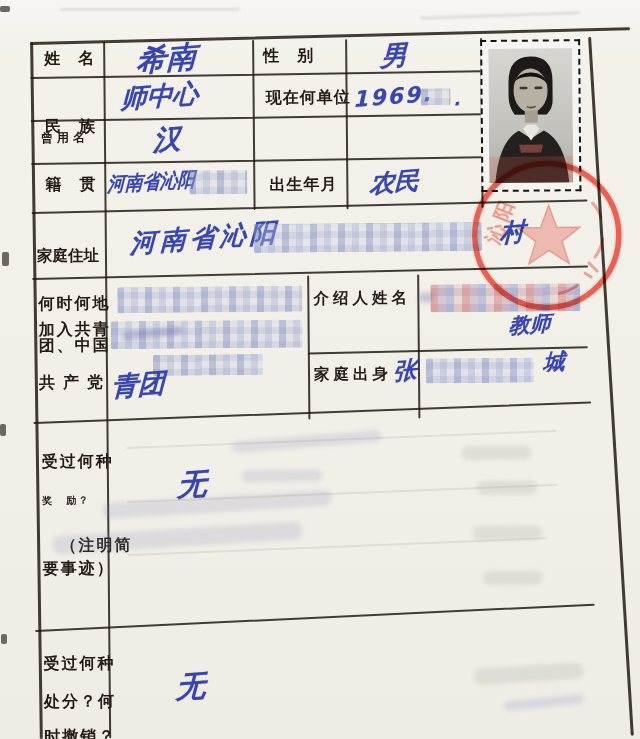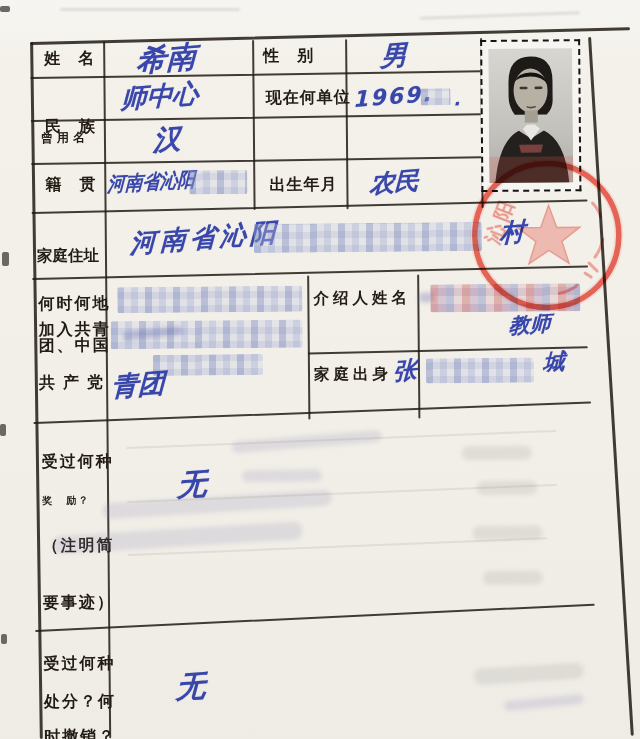--- a/index.html
+++ b/index.html
@@ -134,22 +134,22 @@
     <div class="scrib blue" style="left:388px;top:266px;width:16px;height:10px;"></div>
     <div class="hw" style="left:478px;top:285px;font-size:21px;">教师</div>
 
     <div class="lbl sp4" style="left:283px;top:338px;font-size:15.5px;">家庭出身</div>
     <div class="hw" style="left:362px;top:328px;font-size:24px;">张</div>
     <div class="mosaic" style="left:395px;top:332px;width:108px;height:25px;"></div>
     <div class="hw" style="left:512px;top:322px;font-size:22px;">城</div>
 
     <div class="lbl" style="left:10px;top:423px;font-size:16px;letter-spacing:2px;">受过何种</div>
     <div class="lbl" style="left:10px;top:465px;font-size:10px;letter-spacing:2px;">奖　励？</div>
-    <div class="lbl" style="left:10px;top:507px;font-size:16px;letter-spacing:2px;">（注明简</div>
-    <div class="lbl" style="left:10px;top:564px;font-size:16px;letter-spacing:2px;">要事迹）</div>
+    <div class="lbl" style="left:10px;top:507px;font-size:16px;letter-spacing:2px;padding-left:18px;">（注明简</div>
+    <div class="lbl" style="left:10px;top:530px;font-size:16px;letter-spacing:2px;">要事迹）</div>
     <div class="hw" style="left:145px;top:436px;font-size:30px;">无</div>
 
     <div class="guide" style="left:95px;top:418px;width:430px;"></div>
     <div class="guide" style="left:95px;top:472px;width:430px;"></div>
     <div class="guide" style="left:95px;top:525px;width:420px;"></div>
     <div class="scrib faint" style="left:200px;top:408px;width:150px;height:12px;transform:rotate(-4deg);"></div>
     <div class="scrib faint" style="left:210px;top:442px;width:80px;height:12px;"></div>
     <div class="scrib faint" style="left:70px;top:468px;width:230px;height:16px;transform:rotate(-3deg);"></div>
     <div class="scrib faint" style="left:20px;top:500px;width:250px;height:18px;transform:rotate(-3deg);"></div>
     <div class="scrib gray" style="left:430px;top:420px;width:70px;height:14px;"></div>

